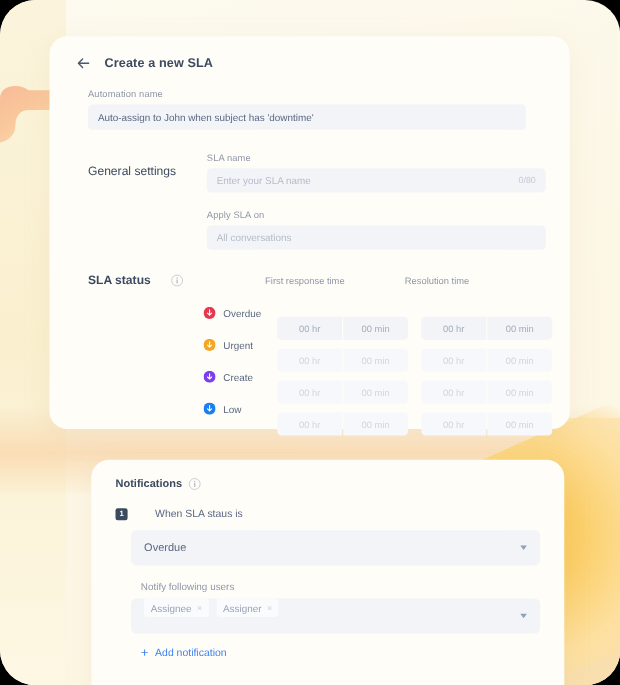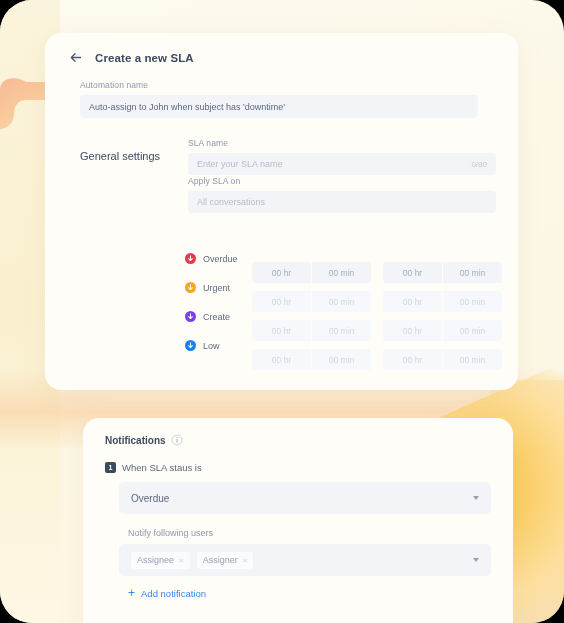--- a/index.html
+++ b/index.html
@@ -93,21 +93,21 @@
   .automation-wrap .input-box { height: 23px; }
 
   
   .gs-row { display: flex; padding: 20px 22px 0 35px; }
   .gs-heading {
     width: 108px; flex: none;
     font-size: 11px; font-weight: normal; color: #3c4a60;
     padding-top: 12px;
   }
   .gs-fields { flex: 1; }
-  .gs-fields .block + .block { margin-top: 1px; }
+  .gs-fields .block + .block { margin-top: 15px; }
 
   
   .sla-section { padding: 22px 22px 0 35px; }
   .sla-head { display: flex; align-items: center; }
   .sla-heading {
     width: 70px; flex: none;
     font-size: 11px; font-weight: bold; color: #3c4a60;
   }
   .info-icon { width: 12px; height: 12px; display: block; margin-left: 5px; flex: none; cursor: pointer; }
   .col-heads { display: flex; flex: 1; margin-left: 74px; }
@@ -139,21 +139,21 @@
   .group-spacer { width: 2px; flex: none; }
 
   
   .notif-head {
     display: flex; align-items: center;
     padding: 16px 22px 0 22px;
   }
   .notif-title { font-size: 10px; font-weight: bold; color: #3c4a60; }
 
   .step-row {
-    display: flex; align-items: center; gap: 6px;
+    display: flex; align-items: center; gap: 25px;
     padding: 16px 22px 0 22px;
   }
   .step-badge {
     width: 11px; height: 11px; border-radius: 2px;
     background: #3c4a60; color: #fff;
     font-size: 7px; font-weight: bold;
     display: flex; align-items: center; justify-content: center;
     flex: none;
   }
   .step-text { font-size: 9.5px; color: #5b6882; }
@@ -172,21 +172,21 @@
     border-right: 3.5px solid transparent;
     border-top: 4px solid #93a0b5;
     transform: translateY(-50%);
   }
   .sub-label {
     font-size: 9px; color: #8e98a8;
     margin: 14px 0 6px 9px;
   }
   .chips-box {
     background: #f2f4f8; border-radius: 5px;
-    height: 32px; display: flex; align-items: center;
+    height: 32px; display: flex; 
     padding: 0 12px; gap: 7px; position: relative;
   }
   .chip {
     background: #fafbfd; border-radius: 3px;
     height: 17px; display: flex; align-items: center; gap: 5px;
     padding: 0 6px;
     font-size: 9px; color: #98a3b3;
   }
   .chip-x { font-size: 8px; color: #c7cedb; cursor: pointer; }
   .add-link {
@@ -241,20 +241,32 @@
           </div>
         </div>
         <div class="block">
           <div class="field-label">Apply SLA on</div>
           <div class="input-box placeholder">All conversations</div>
         </div>
       </div>
     </div>
 
     <div class="sla-section">
+      <div class="sla-head">
+        <div class="sla-heading">SLA status</div>
+        <svg class="info-icon" viewBox="0 0 16 16">
+          <circle cx="8" cy="8" r="6.6" fill="none" stroke="#c3c9d3" stroke-width="1.1"></circle>
+          <circle cx="8" cy="4.9" r="0.85" fill="#b2b9c5"></circle>
+          <rect x="7.25" y="6.6" width="1.5" height="5" rx="0.7" fill="#b2b9c5"></rect>
+        </svg>
+        <div class="col-heads">
+          <div class="col-head first">First response time</div>
+          <div class="col-head second">Resolution time</div>
+        </div>
+      </div>
 
       <div class="sla-rows">
 
         <div class="sla-row">
           <div class="prio-spacer"></div>
           <div class="prio">
             <svg class="prio-icon" viewBox="0 0 16 16">
               <circle cx="8" cy="8" r="8" fill="#e8384f"></circle>
               <path d="M8 4 L8 11 M5.3 8.3 L8 11 L10.7 8.3" fill="none" stroke="#fff" stroke-width="1.5" stroke-linecap="round" stroke-linejoin="round"></path>
             </svg>

